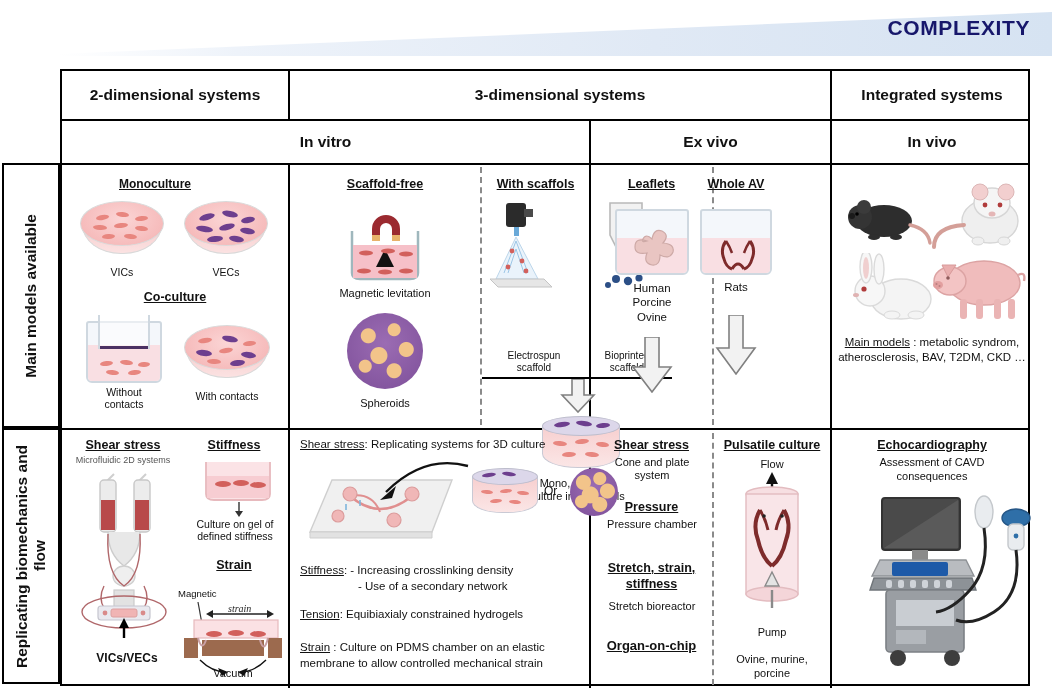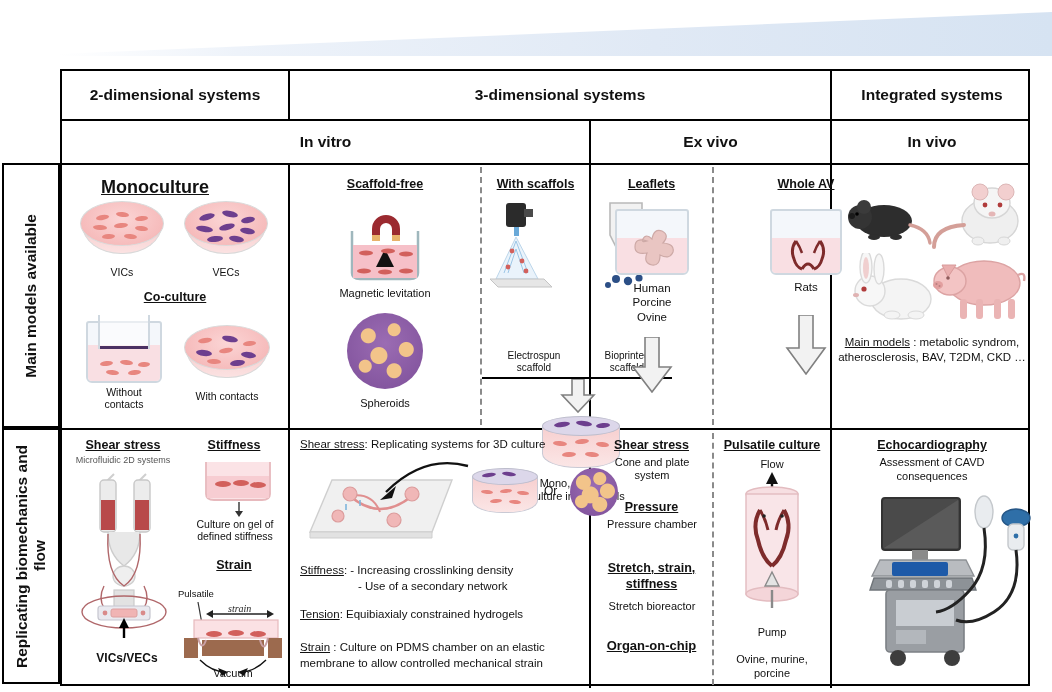--- a/index.html
+++ b/index.html
@@ -87,20 +87,21 @@
       <defs>
         <linearGradient id="wg" x1="0" y1="0" x2="1" y2="0">
           <stop offset="0%" stop-color="#ffffff"></stop>
           <stop offset="18%" stop-color="#eef3fa"></stop>
           <stop offset="60%" stop-color="#e0e9f5"></stop>
           <stop offset="100%" stop-color="#d6e3f2"></stop>
         </linearGradient>
       </defs>
       <polygon points="0,42 994,0 994,44 0,44" fill="url(#wg)"></polygon>
     </svg>
+    <div class="complexity-label">COMPLEXITY</div>
   </div>
 
   <div class="rowlabels">
     <div class="rowlabel" id="rl-models">
       <span>Main models available</span>
     </div>
     <div class="rowlabel" id="rl-biomech">
       <span>Replicating biomechanics and flow</span>
     </div>
   </div>
@@ -135,21 +136,21 @@
     </div>
     <div class="hcell" style="left:529px;top:50px;width:239px;height:42px">
       <span>Ex vivo</span>
     </div>
     <div class="hcell" style="left:770px;top:50px;width:200px;height:42px">
       <span>In vivo</span>
     </div>
 
     <div class="cell" style="left:0;top:94px;width:226px;height:263px">
 
-      <div class="tb ttl" style="left:0;top:12px;width:186px;font-size:18px">Monoculture</div>
+      <div class="tb ttl" style="left:0;top:12px;width:186px;font-size:12px">Monoculture</div>
 
       <div class="dish" style="position:absolute;left:18px;top:36px;width:84px;height:62px">
         <div class="side"></div>
           <div class="top"></div>
         <div class="cellmark c-vic" style="left:16px;top:14px;width:13px;height:5px;transform:rotate(-8deg)"></div>
         <div class="cellmark c-vic" style="left:36px;top:11px;width:13px;height:5px;transform:rotate(6deg)"></div>
         <div class="cellmark c-vic" style="left:55px;top:15px;width:13px;height:5px;transform:rotate(-5deg)"></div>
         <div class="cellmark c-vic" style="left:13px;top:24px;width:14px;height:5px;transform:rotate(4deg)"></div>
         <div class="cellmark c-vic" style="left:34px;top:22px;width:14px;height:5px;transform:rotate(-6deg)"></div>
         <div class="cellmark c-vic" style="left:55px;top:25px;width:13px;height:5px;transform:rotate(7deg)"></div>
@@ -305,21 +306,21 @@
 Porcine
 Ovine</div>
 
       <div style="position:absolute;left:40px;top:172px;width:42px;height:56px">
         <svg viewBox="0 0 42 56" width="42" height="56">
           <polygon points="14,0 28,0 28,30 40,30 21,55 2,30 14,30" fill="#f2f2f2" stroke="#808080" stroke-width="1.6"></polygon>
         </svg>
       </div>
     </div>
 
-    <div class="cell" style="left:686px;top:94px;width:116px;height:263px">
+    <div class="cell" style="left:616px;top:94px;width:116px;height:263px">
       <div class="tb ttl" style="left:0;top:12px;width:116px;font-size:12.5px">Whole AV</div>
 
       <div class="well" style="position:absolute;left:22px;top:44px;width:72px;height:66px">
         <div class="liquid" style="height:56%"></div>
         <svg viewBox="0 0 72 66" width="72" height="66" style="position:absolute;left:0;top:0">
           <path d="M24 30 q-6 8 -2 18 q2 8 8 10" fill="none" stroke="#7e2b2b" stroke-width="3"></path>
           <path d="M48 30 q6 8 2 18 q-2 8 -8 10" fill="none" stroke="#7e2b2b" stroke-width="3"></path>
           <path d="M30 58 q6 -10 12 0" fill="none" stroke="#7e2b2b" stroke-width="3"></path>
           <path d="M24 30 q4 6 6 12" fill="none" stroke="#7e2b2b" stroke-width="2.5"></path>
           <path d="M48 30 q-4 6 -6 12" fill="none" stroke="#7e2b2b" stroke-width="2.5"></path>
@@ -427,21 +428,21 @@
         <ellipse cx="60" cy="25" rx="8" ry="3" fill="#d2605c"></ellipse>
       </svg>
       <svg style="position:absolute;left:170px;top:72px" width="14" height="16" viewBox="0 0 14 16">
         <path d="M7 0 L7 12" stroke="#333" stroke-width="1.4"></path>
         <polygon points="7,15 3,9 11,9" fill="#333"></polygon>
       </svg>
       <div class="cap" style="position:absolute;left:122px;top:88px;width:102px;white-space:pre-line;font-size:10.5px">Culture on gel of
 defined stiffness</div>
 
       <div class="tb ttl" style="left:120px;top:128px;width:104px;font-size:12.5px">Strain</div>
-      <div class="tb" style="left:116px;top:158px;font-size:9.5px">Pulsatile</div>
+      <div class="tb" style="left:116px;top:158px;font-size:9.5px">Magnetic</div>
       <svg style="position:absolute;left:116px;top:168px" width="108" height="82" viewBox="0 0 108 82">
         <path d="M20 4 L24 26" stroke="#333" stroke-width="1.2"></path>
         <polygon points="24,30 20,22 28,22" fill="#333"></polygon>
         <rect x="16" y="22" width="84" height="18" fill="#fbe1e4" stroke="#e7b9bd" stroke-width="1.2"></rect>
         <ellipse cx="36" cy="36" rx="8" ry="3" fill="#d2605c"></ellipse>
         <ellipse cx="58" cy="35" rx="8" ry="3" fill="#d2605c"></ellipse>
         <ellipse cx="80" cy="36" rx="8" ry="3" fill="#d2605c"></ellipse>
         <path d="M32 16 L92 16" stroke="#222" stroke-width="1.4"></path>
         <polygon points="28,16 35,12 35,20" fill="#222"></polygon>
         <polygon points="96,16 89,12 89,20" fill="#222"></polygon>

